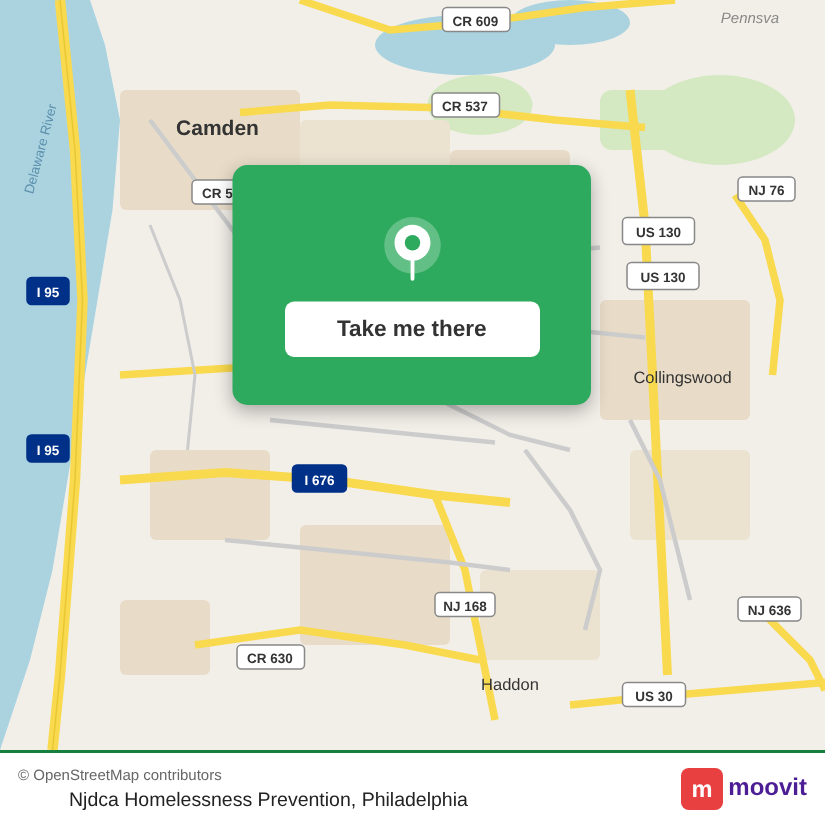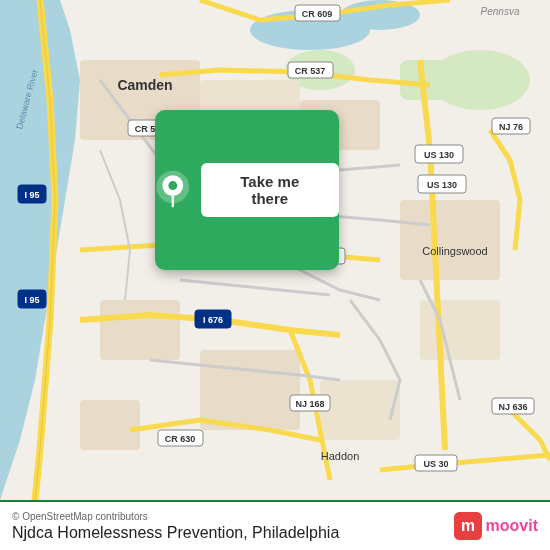--- a/index.html
+++ b/index.html
@@ -24,26 +24,26 @@
     #map-svg {
       width: 100%;
       height: 100%;
     }
 
     
     #location-card {
       position: absolute;
       top: 110px;
       left: 155px;
-      width: 184px;
+      width: 239px;
       height: 160px;
       background-color: #2eaa5e;
       border-radius: 10px;
       display: flex;
-      flex-direction: row;
+      flex-direction: column;
       align-items: center;
       justify-content: center;
       gap: 10px;
       box-shadow: 0 4px 12px rgba(0,0,0,0.3);
     }
 
     #pin-icon {
       width: 48px;
       height: 48px;
     }
@@ -221,22 +221,22 @@
       <path d="M24,36 L24,50" stroke="white" stroke-width="3" stroke-linecap="round"></path>
     </svg>
 
     <button id="take-me-there-btn">Take me there</button>
   </div>
 </div>
 
 <div id="bottom-bar">
   <div style="display:flex; flex-direction:column; gap:2px;">
     <span id="osm-credit" style="font-size:10px; color:#666;">© OpenStreetMap contributors</span>
-    <span id="location-label" style="font-size:16px; color:#222; font-weight:500;">Njdca Homelessness Prevention, Philadelphia</span>
+    <span id="location-label" style="font-size:13px; color:#222; font-weight:500;margin-left:34px;">Njdca Homelessness Prevention, Philadelphia</span>
   </div>
   <div id="moovit-logo" style="display:flex; align-items:center; gap:4px;">
     <svg id="moovit-icon" width="32" height="32" viewBox="0 0 32 32" xmlns="http://www.w3.org/2000/svg">
       <rect width="32" height="32" rx="6" fill="#e84040"></rect>
       <text x="16" y="22" text-anchor="middle" font-size="18" fill="white" font-weight="bold">m</text>
     </svg>
-    <span style="font-size:16px; font-weight:bold; color:#ec4899;">moovit</span>
+    <span style="font-size:16px; font-weight:bold; color:#4c1d95;">moovit</span>
   </div>
 </div>
 
 </body></html>

